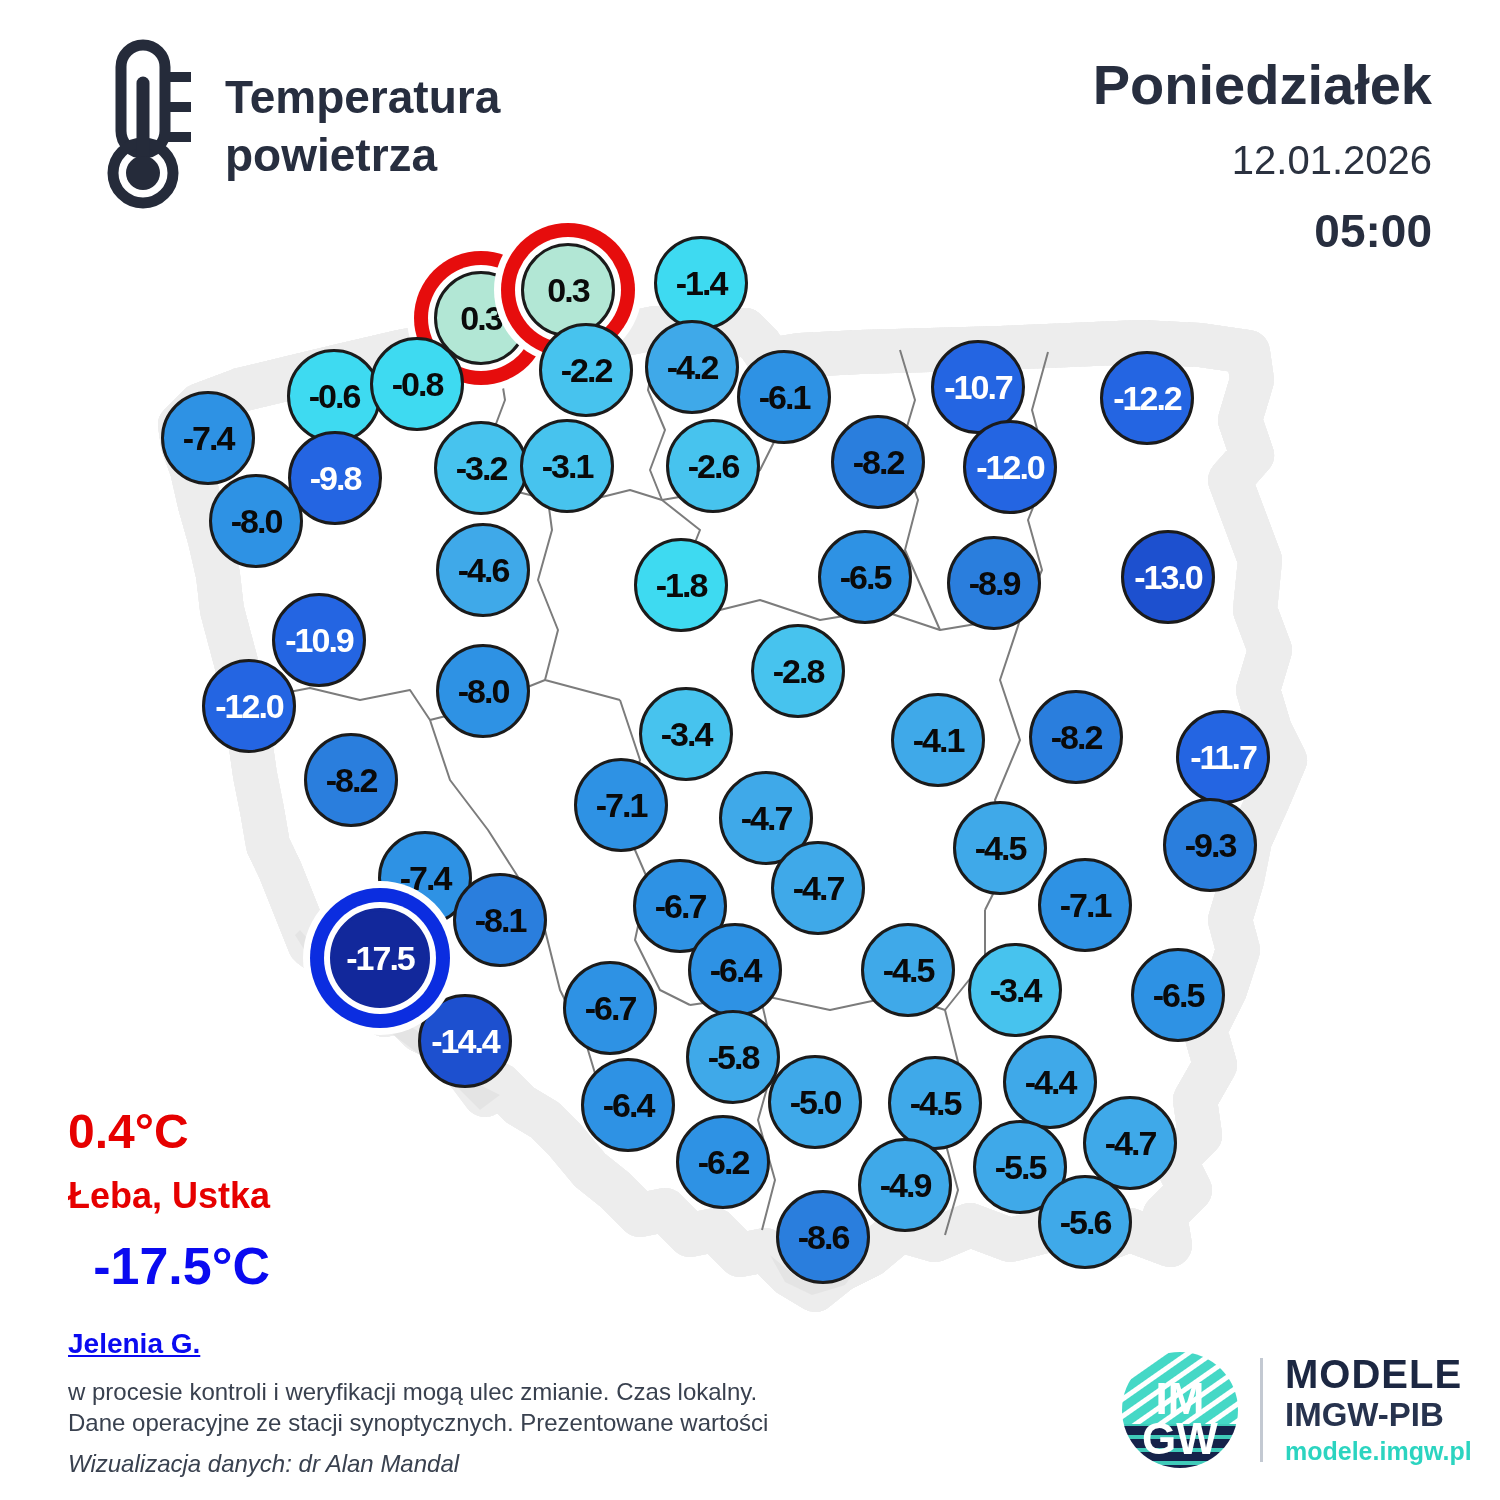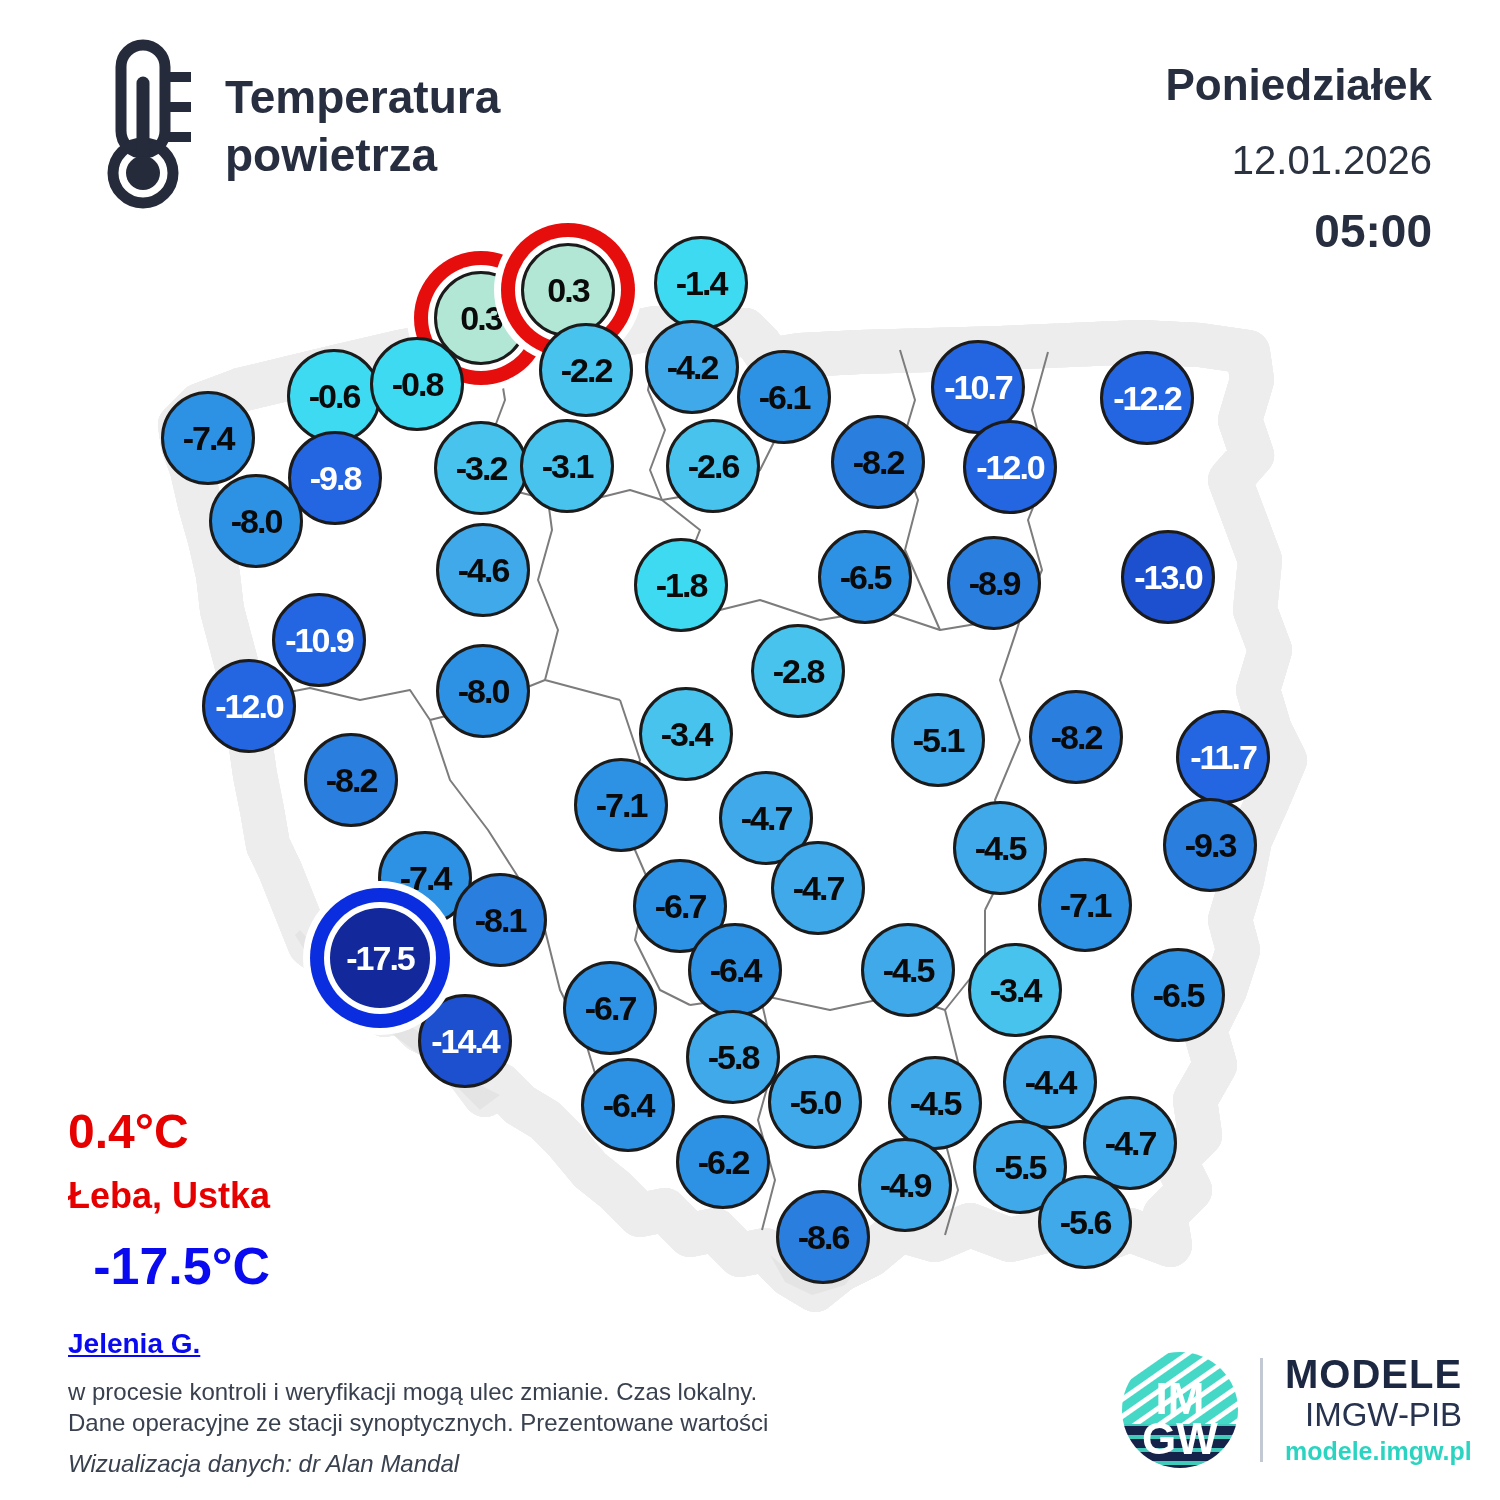--- a/index.html
+++ b/index.html
@@ -4,21 +4,21 @@
 <style>
   html,body{margin:0;padding:0;background:#ffffff;}
   .canvas{
     position:relative;width:1500px;height:1500px;background:#ffffff;overflow:hidden;
     font-family:"Liberation Sans",sans-serif;color:#272e3f;
   }
   
   .header-left{position:absolute;left:85px;top:35px;display:flex;align-items:flex-start;}
   .title{position:absolute;left:225px;top:68px;font-size:46px;font-weight:700;line-height:58px;color:#272e3f;}
   .header-right{position:absolute;right:68px;top:55px;text-align:right;}
-  .day{font-size:44px;font-weight:700;color:#272e3f;line-height:60px;}
+  .day{font-size:56px;font-weight:700;color:#272e3f;line-height:60px;}
   .date{font-size:40px;font-weight:400;color:#2b3240;margin-top:22px;line-height:46px;}
   .time{font-size:46px;font-weight:700;color:#272e3f;margin-top:22px;line-height:52px;}
   
   .map-svg{position:absolute;left:0;top:0;width:1500px;height:1500px;}
   .stations-layer{position:absolute;left:0;top:0;width:1286px;height:1500px;}
   .station{
     position:absolute;width:94px;height:94px;margin:-47px 0 0 -47px;border-radius:50%;
     border:3px solid #1b1b1b;box-sizing:border-box;
     display:flex;align-items:center;justify-content:center;
     font-weight:700;font-size:34px;letter-spacing:-2px;color:#0a0a0a;
@@ -32,21 +32,21 @@
   .min-val{font-size:52px;font-weight:700;line-height:56px;margin-top:20px;text-align:right;}
   .min-sta{font-size:28px;font-weight:700;line-height:44px;margin-top:28px;text-decoration:underline;}
   
   .footer{position:absolute;left:68px;top:1376px;font-size:24px;line-height:31px;color:#39414f;}
   .credit{margin-top:10px;font-style:italic;}
   
   .brand{position:absolute;left:1118px;top:1348px;display:flex;align-items:center;}
   .brand-divider{width:3px;height:104px;background:#c3c9d2;margin:0 22px 0 18px;}
   .brand-text{display:flex;flex-direction:column;}
   .brand-product{font-size:40px;font-weight:800;color:#1c2742;letter-spacing:1px;line-height:42px;}
-  .brand-org{font-size:33px;font-weight:400;color:#27334e;line-height:40px;margin-left:20px;}
+  .brand-org{font-size:33px;font-weight:700;color:#27334e;line-height:40px;}
   .brand-url{font-size:25px;font-weight:700;color:#2bd4c0;line-height:32px;}
 </style>
 </head>
 <body>
 
 <div class="canvas">
 
   <svg class="map-svg" viewBox="0 0 1500 1500" xmlns="http://www.w3.org/2000/svg">
     <g>
       <path id="pl" d="M180,425 L200,405 240,390 290,378 340,366 400,352 455,342 520,335 575,340 620,335 655,328 680,335 690,345 710,357 725,340 745,330 760,345 770,360 800,355 860,352 930,350 1000,348 1070,345 1140,342 1200,345 1248,352 1252,380 1240,420 1252,455 1230,480 1245,520 1260,560 1255,610 1270,650 1258,690 1270,730 1285,760 1268,800 1250,840 1242,880 1230,920 1238,950 1225,990 1205,1030 1215,1065 1195,1100 1200,1135 1175,1160 1190,1190 1165,1215 1170,1245 1130,1230 1090,1245 1050,1230 1010,1240 970,1225 935,1240 900,1230 870,1255 840,1270 815,1290 790,1275 765,1250 740,1255 715,1230 690,1235 665,1210 640,1215 615,1190 590,1170 565,1140 545,1120 520,1105 500,1085 485,1095 470,1075 455,1060 440,1040 420,1030 400,1010 385,1015 365,995 345,985 330,960 310,945 300,920 290,895 280,870 268,845 262,810 255,775 250,740 245,705 238,670 230,640 222,610 218,575 210,540 200,505 192,470 183,445 Z" fill="none" stroke="#ededed" stroke-width="44" stroke-linejoin="round"></path>
@@ -98,21 +98,21 @@
       <div class="station" style="background: rgb(63, 169, 233); color: rgb(10, 10, 10); left: 483px; top: 570px;">-4.6</div>
       <div class="station" style="background: rgb(62, 218, 241); color: rgb(10, 10, 10); left: 681px; top: 585px;">-1.8</div>
       <div class="station" style="background: rgb(46, 146, 228); color: rgb(10, 10, 10); left: 865px; top: 577px;">-6.5</div>
       <div class="station" style="background: rgb(42, 126, 221); color: rgb(10, 10, 10); left: 994px; top: 583px;">-8.9</div>
       <div class="station" style="background: rgb(29, 80, 207); color: rgb(255, 255, 255); left: 1168px; top: 577px;">-13.0</div>
       <div class="station" style="background: rgb(36, 101, 226); color: rgb(255, 255, 255); left: 319px; top: 640px;">-10.9</div>
       <div class="station" style="background: rgb(71, 195, 238); color: rgb(10, 10, 10); left: 798px; top: 671px;">-2.8</div>
       <div class="station" style="background: rgb(46, 146, 228); color: rgb(10, 10, 10); left: 483px; top: 691px;">-8.0</div>
       <div class="station" style="background: rgb(36, 101, 226); color: rgb(255, 255, 255); left: 249px; top: 706px;">-12.0</div>
       <div class="station" style="background: rgb(71, 195, 238); color: rgb(10, 10, 10); left: 686px; top: 734px;">-3.4</div>
-      <div class="station" style="background: rgb(63, 169, 233); color: rgb(10, 10, 10); left: 938px; top: 740px;">-5.1</div>
+      <div class="station" style="background: rgb(63, 169, 233); color: rgb(10, 10, 10); left: 938px; top: 740px;">-4.1</div>
       <div class="station" style="background: rgb(42, 126, 221); color: rgb(10, 10, 10); left: 1076px; top: 737px;">-8.2</div>
       <div class="station" style="background: rgb(36, 101, 226); color: rgb(255, 255, 255); left: 1223px; top: 757px;">-11.7</div>
       <div class="station" style="background: rgb(42, 126, 221); color: rgb(10, 10, 10); left: 351px; top: 780px;">-8.2</div>
       <div class="station" style="background: rgb(46, 146, 228); color: rgb(10, 10, 10); left: 621px; top: 805px;">-7.1</div>
       <div class="station" style="background: rgb(63, 169, 233); color: rgb(10, 10, 10); left: 766px; top: 818px;">-4.7</div>
       <div class="station" style="background: rgb(63, 169, 233); color: rgb(10, 10, 10); left: 1000px; top: 848px;">-4.5</div>
       <div class="station" style="background: rgb(42, 126, 221); color: rgb(10, 10, 10); left: 1210px; top: 845px;">-9.3</div>
       <div class="station" style="background: rgb(46, 146, 228); color: rgb(10, 10, 10); left: 425px; top: 878px;">-7.4</div>
       <div class="station" style="background: rgb(63, 169, 233); color: rgb(10, 10, 10); left: 818px; top: 888px;">-4.7</div>
       <div class="station" style="background: rgb(46, 146, 228); color: rgb(10, 10, 10); left: 680px; top: 906px;">-6.7</div>

